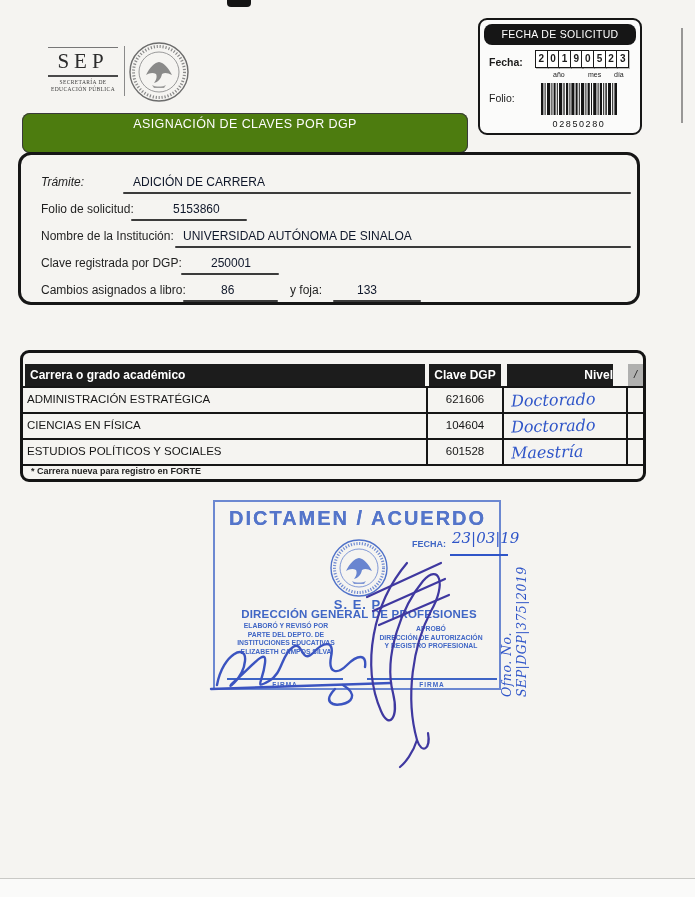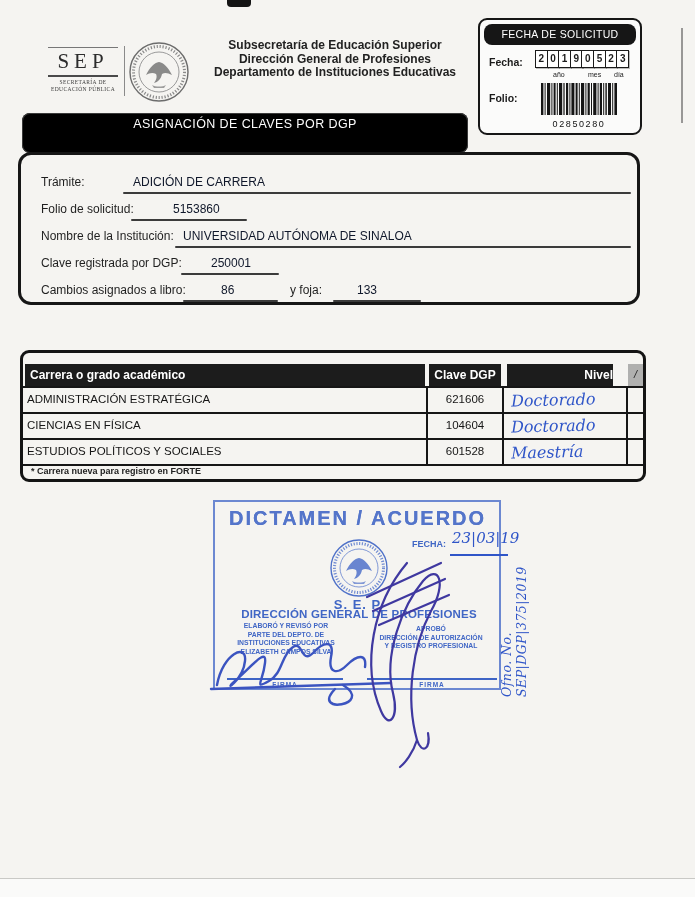--- a/index.html
+++ b/index.html
@@ -23,26 +23,26 @@
   .header-seal { left:128px; top:41px; width:62px; height:62px; }
   .header-title { left:195px; top:39px; width:280px; text-align:center; font-size:12px; font-weight:bold; line-height:13.5px; color:#222; }
 
   
   .fecha-box { left:478px; top:18px; width:164px; height:117px; border:2.5px solid #161616; border-radius:9px; background:#fbfbfa; }
   .fecha-box-title { position:absolute; left:4px; top:4px; right:4px; height:21px; background:#161616; border-radius:8px; color:#fff; font-size:10.5px; font-weight:normal; text-align:center; line-height:21px; letter-spacing:.3px; }
   .fecha-label { position:absolute; left:9px; top:36px; font-size:10.5px; font-weight:bold; }
   .digit-row { position:absolute; left:55px; top:30px; display:flex; }
   .digit-cell { width:12.8px; height:18px; border:1.2px solid #1a1a1a; background:#fff; font-size:10px; font-weight:bold; text-align:center; line-height:16px; margin-right:-1.2px; box-shadow:1px 1px 0 rgba(0,0,0,.25); }
   .unit-label { position:absolute; font-size:7px; color:#222; top:51px; }
-  .folio-label { position:absolute; left:9px; top:72px; font-size:10.5px; font-weight:bold; }
+  .folio-label { position:absolute; left:9px; top:72px; font-size:10.5px; font-weight:normal; }
   .barcode-wrap { position:absolute; left:60px; top:63px; width:78px; text-align:center; }
   .barcode-num { font-size:9px; letter-spacing:1.6px; margin-top:0; color:#111; }
 
   
-  .banner { left:22px; top:113px; width:446px; height:40px; background:#000000; border-radius:8px; color:#fdfdfd; font-size:12.5px; text-align:center; line-height:23px; letter-spacing:.4px; box-shadow:0 0 0 1px #3a3a3a inset; }
+  .banner { left:22px; top:113px; width:446px; height:40px; background:#4d7c0f; border-radius:8px; color:#fdfdfd; font-size:12.5px; text-align:center; line-height:23px; letter-spacing:.4px; box-shadow:0 0 0 1px #3a3a3a inset; }
 
   
   .form-box { left:18px; top:152px; width:622px; height:153px; border:3px solid #161616; border-radius:13px; background:transparent; }
   .f-label { position:absolute; font-size:12px; color:#1f1f1f; }
   .f-value { position:absolute; font-size:12px; color:#0f172a; }
   .f-line { position:absolute; height:2px; background:#3b3b3b; border-radius:1px; }
 
   
   .table-box { left:20px; top:350px; width:626px; height:132px; border:3px solid #141414; border-radius:9px; }
   .th-cell { position:absolute; top:11px; height:22px; background:#1c1c1c; color:#fff; font-size:12px; font-weight:bold; }
@@ -91,25 +91,20 @@
     <div class="sep-sub">SECRETARÍA DE EDUCACIÓN PÚBLICA</div>
   </div>
   <div class="abs logo-divider"></div>
   <svg class="abs header-seal" viewBox="0 0 62 62">
     <circle cx="31" cy="31" r="29" fill="none" stroke="#6c6c6c" stroke-width="1.4"></circle>
     <circle cx="31" cy="31" r="25.5" fill="none" stroke="#8a8a8a" stroke-width="3" stroke-dasharray="1.2,1.8"></circle>
     <circle cx="31" cy="31" r="20" fill="none" stroke="#9a9a9a" stroke-width="1"></circle>
     <path d="M18,34 C22,26 26,22 31,21 C36,22 40,26 44,34 C40,32 37,31 34,33 C33,38 30,41 26,42 C29,38 29,35 28,33 C25,31 21,32 18,34 Z" fill="#777" opacity=".85"></path>
     <path d="M24,44 C28,46 34,46 38,44 L36,47 L26,47 Z" fill="#777" opacity=".7"></path>
   </svg>
-  <div class="abs header-title">
-    <div>Subsecretaría de Educación Superior</div>
-    <div>Dirección General de Profesiones</div>
-    <div>Departamento de Instituciones Educativas</div>
-  </div>
 
   <div class="abs fecha-box">
     <div class="fecha-box-title">FECHA DE SOLICITUD</div>
     <div class="fecha-label">Fecha:</div>
     <div class="digit-row">
       <div class="digit-cell">2</div>
       <div class="digit-cell">0</div>
       <div class="digit-cell">1</div>
       <div class="digit-cell">9</div>
       <div class="digit-cell">0</div>
@@ -151,21 +146,21 @@
           <rect x="73.4" y="0" width="2.6" height="32"></rect>
         </g>
       </svg>
       <div class="barcode-num">02850280</div>
     </div>
   </div>
 
   <div class="abs banner">ASIGNACIÓN DE CLAVES POR DGP</div>
 
   <div class="abs form-box">
-    <div class="f-label" style="left:20px; top:20px;">Trámite:</div>
+    <div class="f-label" style="left:20px; top:20px;font-style:italic;">Trámite:</div>
     <div class="f-value" style="left:112px; top:20px;">ADICIÓN DE CARRERA</div>
     <div class="f-line" style="left:102px; top:37px; width:508px;"></div>
 
     <div class="f-label" style="left:20px; top:47px;">Folio de solicitud:</div>
     <div class="f-value" style="left:152px; top:47px;">5153860</div>
     <div class="f-line" style="left:110px; top:64px; width:116px;"></div>
 
     <div class="f-label" style="left:20px; top:74px;">Nombre de la Institución:</div>
     <div class="f-value" style="left:162px; top:74px;">UNIVERSIDAD AUTÓNOMA DE SINALOA</div>
     <div class="f-line" style="left:154px; top:91px; width:456px;"></div>

